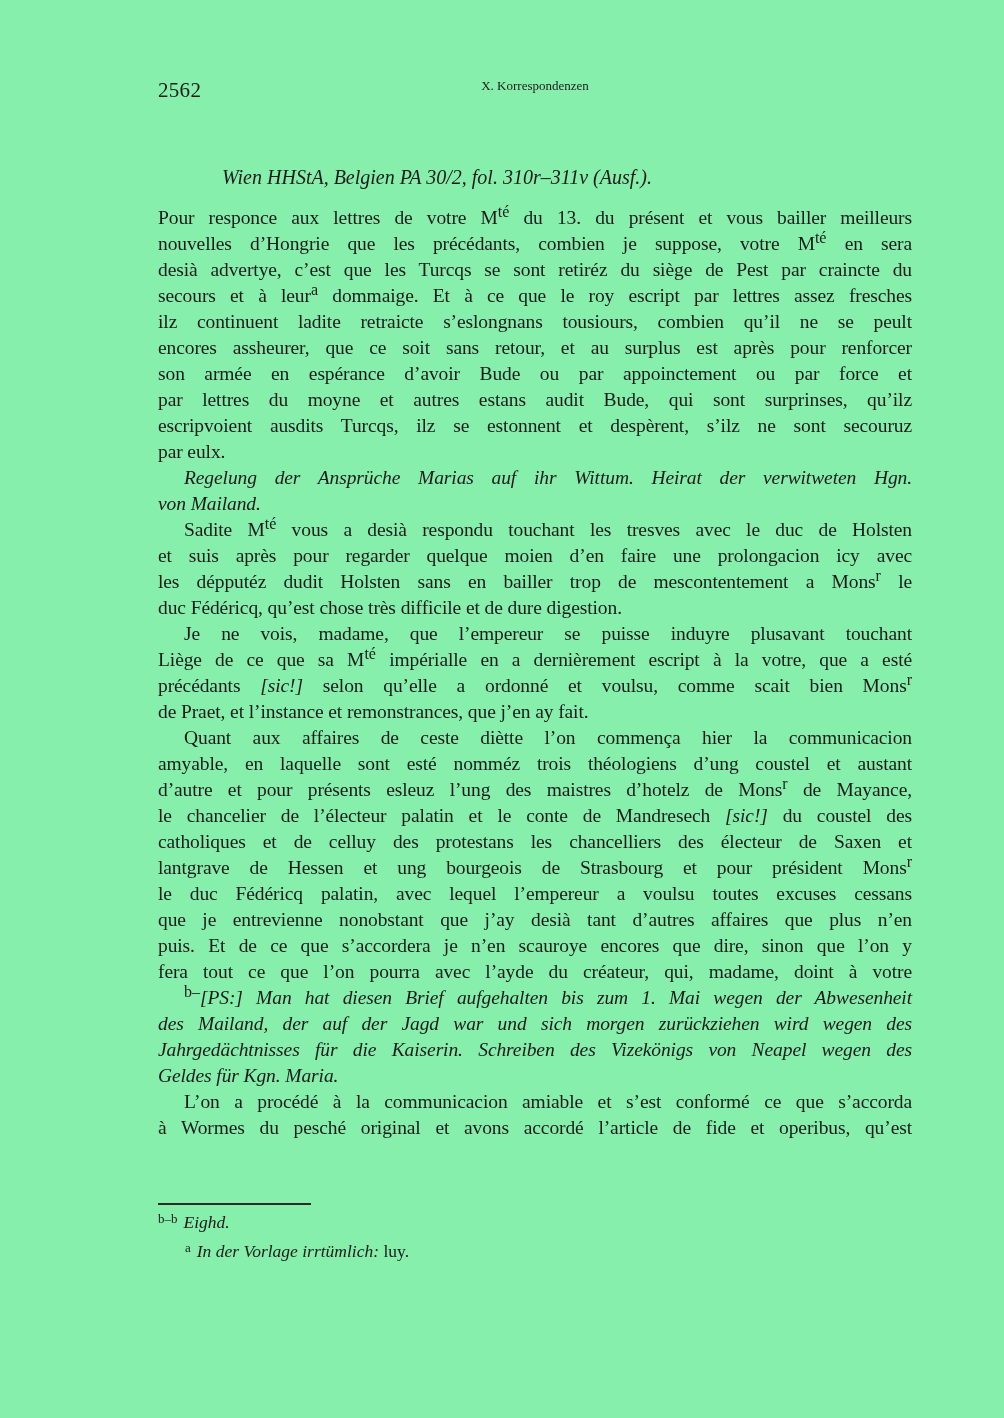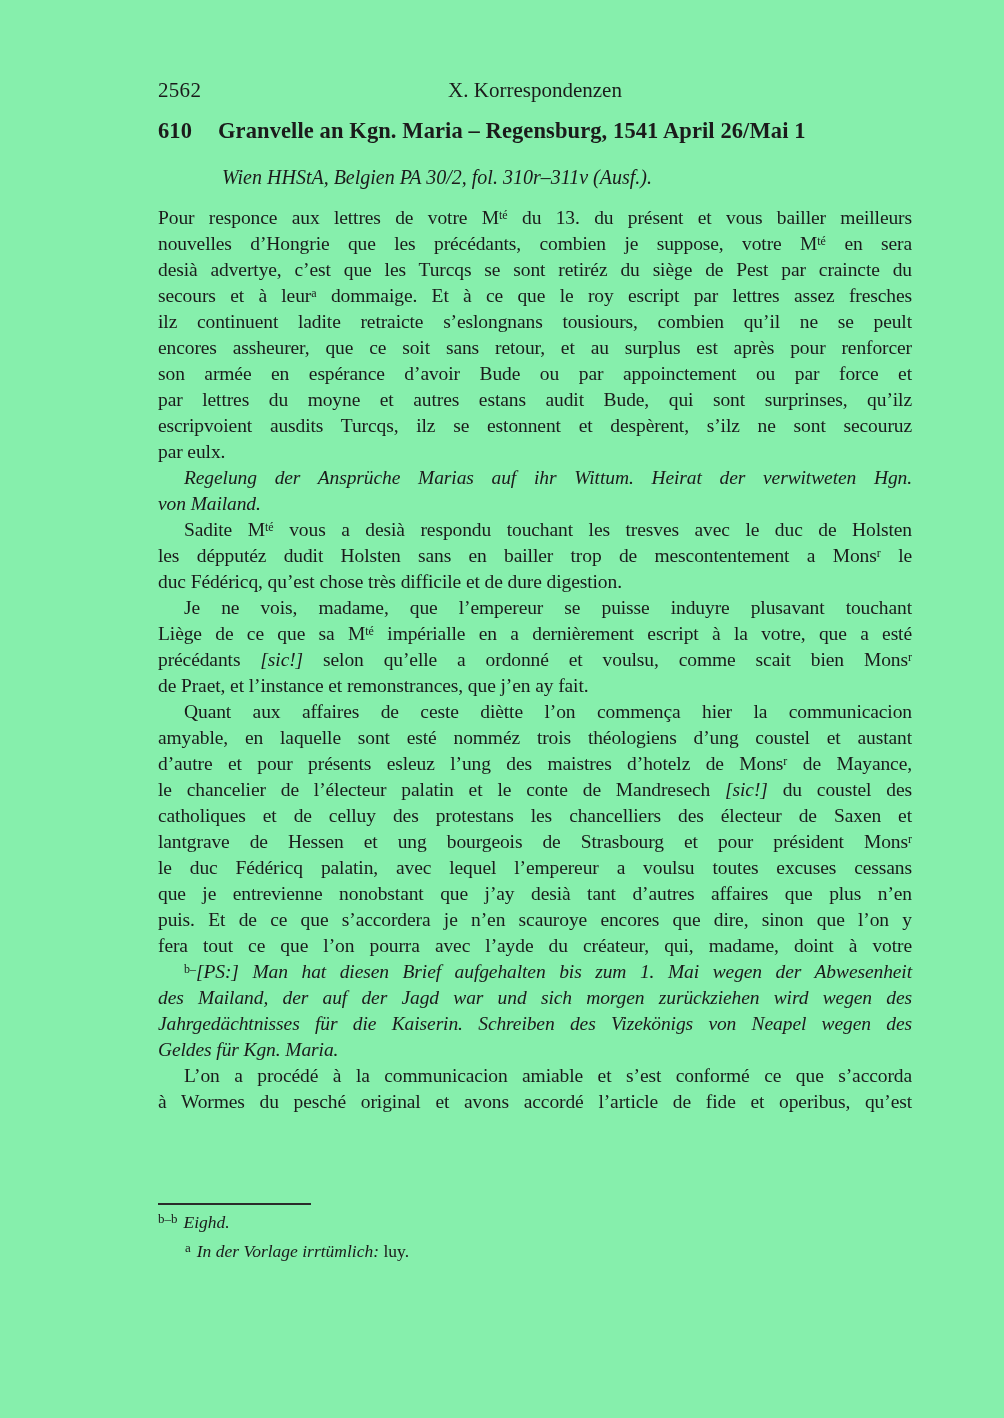--- a/index.html
+++ b/index.html
@@ -18,21 +18,21 @@
   }
   .running-header {
     position: absolute; left: 158px; top: 78px; width: 754px; height: 24px;
   }
   .page-number {
     position: absolute; left: 0; top: 0;
     font-size: 21px; letter-spacing: 0.3px;
   }
   .running-title {
     display: block; width: 100%; text-align: center;
-    font-size: 21px;
+    font-size: 13px;
   }
   .entry-heading {
     position: absolute; left: 158px; top: 118px; width: 754px;
     font-weight: bold; font-size: 22.5px; letter-spacing: 0.1px;
     white-space: nowrap;
   }
   .entry-number { display: inline-block; min-width: 60px; }
   .source-line {
     position: absolute; left: 222px; top: 166px;
     font-style: italic; font-size: 20px;
@@ -45,21 +45,21 @@
   .para.italic { font-style: italic; }
   .line {
     text-align: justify;
     text-align-last: justify;
     height: 26px;
     white-space: normal;
   }
   .line.last { text-align-last: left; }
   .line.indent { text-indent: 26px; }
   .sup {
-    font-size: 12px;
+    font-size: 16px;
     vertical-align: baseline;
     position: relative; top: -0.42em;
     font-style: normal;
     letter-spacing: 0;
   }
   .it { font-style: italic; }
   .footnote-rule {
     position: absolute; left: 158px; top: 1203px; width: 153px; height: 0;
     border-top: 2px solid #2b2b2b;
   }
@@ -79,23 +79,20 @@
 </head>
 <body>
 
 <div class="page">
 
   <div class="running-header">
     <span class="page-number">2562</span>
     <span class="running-title">X. Korrespondenzen</span>
   </div>
 
-  <div class="entry-heading">
-    <span class="entry-number">610</span><span class="entry-title">Granvelle an Kgn. Maria – Regensburg, 1541 April 26/Mai 1</span>
-  </div>
 
   <div class="source-line">Wien HHStA, Belgien PA 30/2, fol. 310r–311v (Ausf.).</div>
 
   <div class="body-text" id="letter-body">
       <div class="para">
         <div class="line"><span class="">Pour responce aux lettres de votre M</span><span class="sup">té</span><span class=""> du 13. du présent et vous bailler meilleurs</span></div>
         <div class="line"><span class="">nouvelles d’Hongrie que les précédants, combien je suppose, votre M</span><span class="sup">té</span><span class=""> en sera</span></div>
         <div class="line"><span class="">desià advertye, c’est que les Turcqs se sont retiréz du siège de Pest par craincte du</span></div>
         <div class="line"><span class="">secours et à leur</span><span class="sup">a</span><span class=""> dommaige. Et à ce que le roy escript par lettres assez fresches</span></div>
         <div class="line"><span class="">ilz continuent ladite retraicte s’eslongnans tousiours, combien qu’il ne se peult</span></div>
@@ -104,20 +101,21 @@
         <div class="line"><span class="">par lettres du moyne et autres estans audit Bude, qui sont surprinses, qu’ilz</span></div>
         <div class="line"><span class="">escripvoient ausdits Turcqs, ilz se estonnent et despèrent, s’ilz ne sont secouruz</span></div>
         <div class="line last"><span class="">par eulx.</span></div>
       </div>
       <div class="para italic">
         <div class="line indent"><span class="">Regelung der Ansprüche Marias auf ihr Wittum. Heirat der verwitweten Hgn.</span></div>
         <div class="line last"><span class="">von Mailand.</span></div>
       </div>
       <div class="para">
         <div class="line indent"><span class="">Sadite M</span><span class="sup">té</span><span class=""> vous a desià respondu touchant les tresves avec le duc de Holsten</span></div>
+        <div class="line"><span class="">et suis après pour regarder quelque moien d’en faire une prolongacion icy avec</span></div>
         <div class="line"><span class="">les dépputéz dudit Holsten sans en bailler trop de mescontentement a Mons</span><span class="sup">r</span><span class=""> le</span></div>
         <div class="line last"><span class="">duc Fédéricq, qu’est chose très difficile et de dure digestion.</span></div>
       </div>
       <div class="para">
         <div class="line indent"><span class="">Je ne vois, madame, que l’empereur se puisse induyre plusavant touchant</span></div>
         <div class="line"><span class="">Liège de ce que sa M</span><span class="sup">té</span><span class=""> impérialle en a dernièrement escript à la votre, que a esté</span></div>
         <div class="line"><span class="">précédants </span><span class="it">[sic!]</span><span class=""> selon qu’elle a ordonné et voulsu, comme scait bien Mons</span><span class="sup">r</span></div>
         <div class="line last"><span class="">de Praet, et l’instance et remonstrances, que j’en ay fait.</span></div>
       </div>
       <div class="para">

